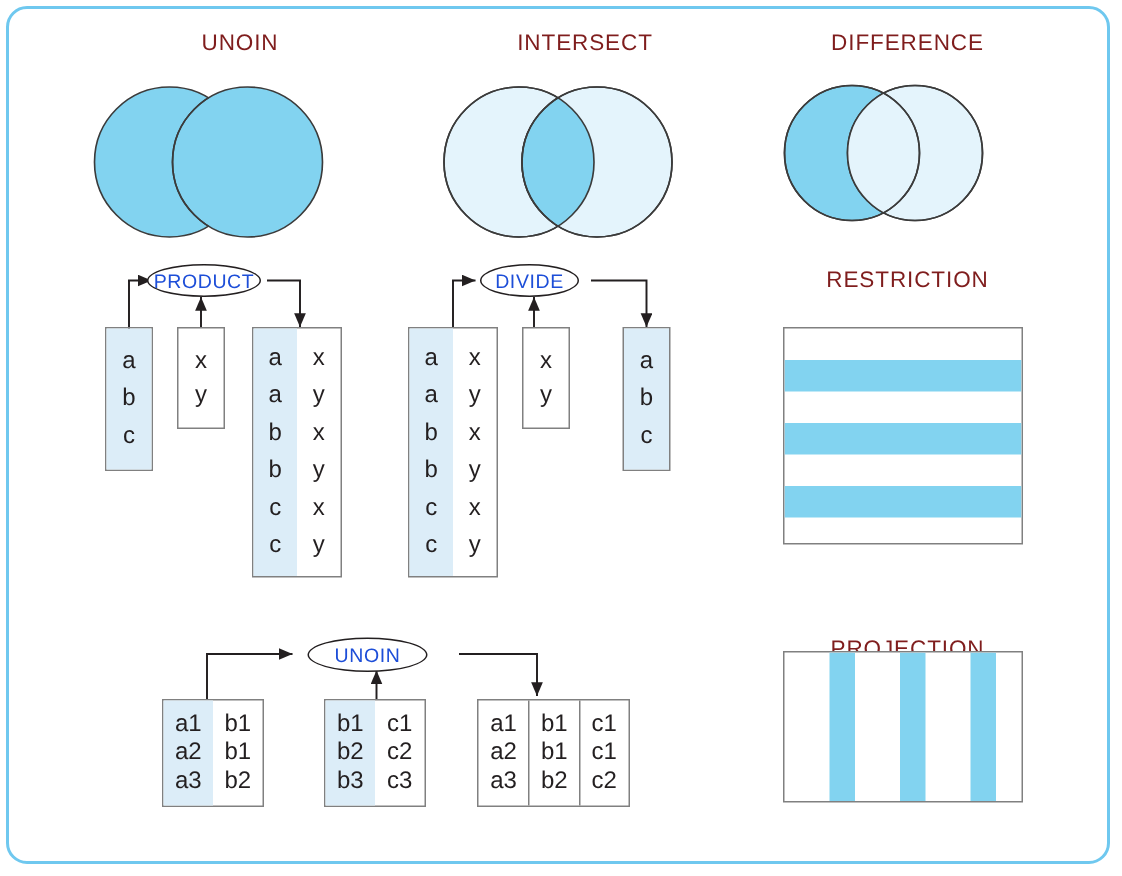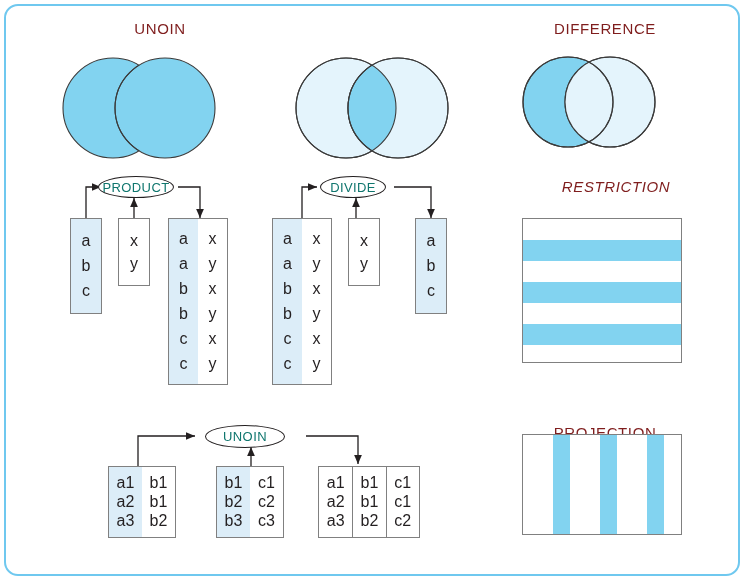--- a/index.html
+++ b/index.html
@@ -11,21 +11,21 @@
          white-space:nowrap;text-align:center;}
   .venn{position:absolute;}
   .tbl{position:absolute;box-sizing:border-box;border:1px solid #808080;background:#fff;
        display:flex;flex-direction:row;}
   .tcol{box-sizing:border-box;display:flex;flex-direction:column;justify-content:space-around;align-items:center;height:100%;}
   .tcol.shade{background:#dcedf8;}
   .tcol.divider{border-left:1px solid #808080;}
   .cell{font-size:16px;color:#231f20;line-height:1;text-align:center;}
   .op{position:absolute;box-sizing:border-box;border:1px solid #231f20;border-radius:50%;
       background:#fff;display:flex;align-items:center;justify-content:center;}
-  .op span{font-size:13px;color:#0f766e;letter-spacing:.4px;white-space:nowrap;}
+  .op span{font-size:13px;color:#1d4ed8;letter-spacing:.4px;white-space:nowrap;}
   .wire{position:absolute;}
   .bandbox{position:absolute;box-sizing:border-box;border:1px solid #808080;background:#fff;overflow:hidden;}
   .band{position:absolute;background:#82d3f0;}
   .stripe{position:absolute;background:#82d3f0;}
 </style>
 </head>
 <body>
 
 <div id="page">
   <div class="frame"></div>
@@ -35,20 +35,21 @@
     <defs>
       <clipPath id="clipUL">
           <circle cx="58" cy="58" r="50"></circle>
         </clipPath>
     </defs>
     <circle cx="58" cy="58" r="50" fill="#82d3f0" stroke="#3b3b3b" stroke-width="1.1"></circle>
     <circle cx="110" cy="58" r="50" fill="#82d3f0" stroke="#3b3b3b" stroke-width="1.1"></circle>
     <circle cx="110" cy="58" r="50" fill="none" stroke="#3b3b3b" stroke-width="1.1" clip-path="url(#clipUL)"></circle>
   </svg>
 
+  <div class="title" style="left:290px;top:20px;width:200px;">INTERSECT</div>
   <svg class="venn" style="left:288px;top:50px;" width="190" height="120" aria-hidden="true">
     <defs>
       <clipPath id="clipIL">
           <circle cx="58" cy="58" r="50"></circle>
         </clipPath>
     </defs>
     <circle cx="58" cy="58" r="50" fill="#e4f4fc" stroke="#3b3b3b" stroke-width="1.1"></circle>
     <circle cx="110" cy="58" r="50" fill="#e4f4fc" stroke="#3b3b3b" stroke-width="1.1"></circle>
     <g clip-path="url(#clipIL)">
       <circle cx="110" cy="58" r="50" fill="#82d3f0" stroke="#3b3b3b" stroke-width="1.1"></circle>
@@ -161,21 +162,21 @@
   </div>
 
   <div class="tbl" style="left:415px;top:218px;width:32px;height:96px;">
     <div class="tcol shade" style="width:100%;padding:10px 0;">
       <div class="cell">a</div>
       <div class="cell">b</div>
       <div class="cell">c</div>
     </div>
   </div>
 
-  <div class="title" style="left:516px;top:178px;width:200px;font-style:italic;">RESTRICTION</div>
+  <div class="title" style="left:505px;top:178px;width:200px;">RESTRICTION</div>
   <div class="bandbox" style="left:522px;top:218px;width:160px;height:145px;">
     <div class="band" style="left:0;top:21px;width:100%;height:21px;"></div>
     <div class="band" style="left:0;top:63px;width:100%;height:21px;"></div>
     <div class="band" style="left:0;top:105px;width:100%;height:21px;"></div>
   </div>
 
   <div class="title" style="left:505px;top:424px;width:200px;">PROJECTION</div>
   <div class="bandbox" style="left:522px;top:434px;width:160px;height:101px;">
     <div class="stripe" style="top:0;left:30px;width:17px;height:100%;"></div>
     <div class="stripe" style="top:0;left:77px;width:17px;height:100%;"></div>

